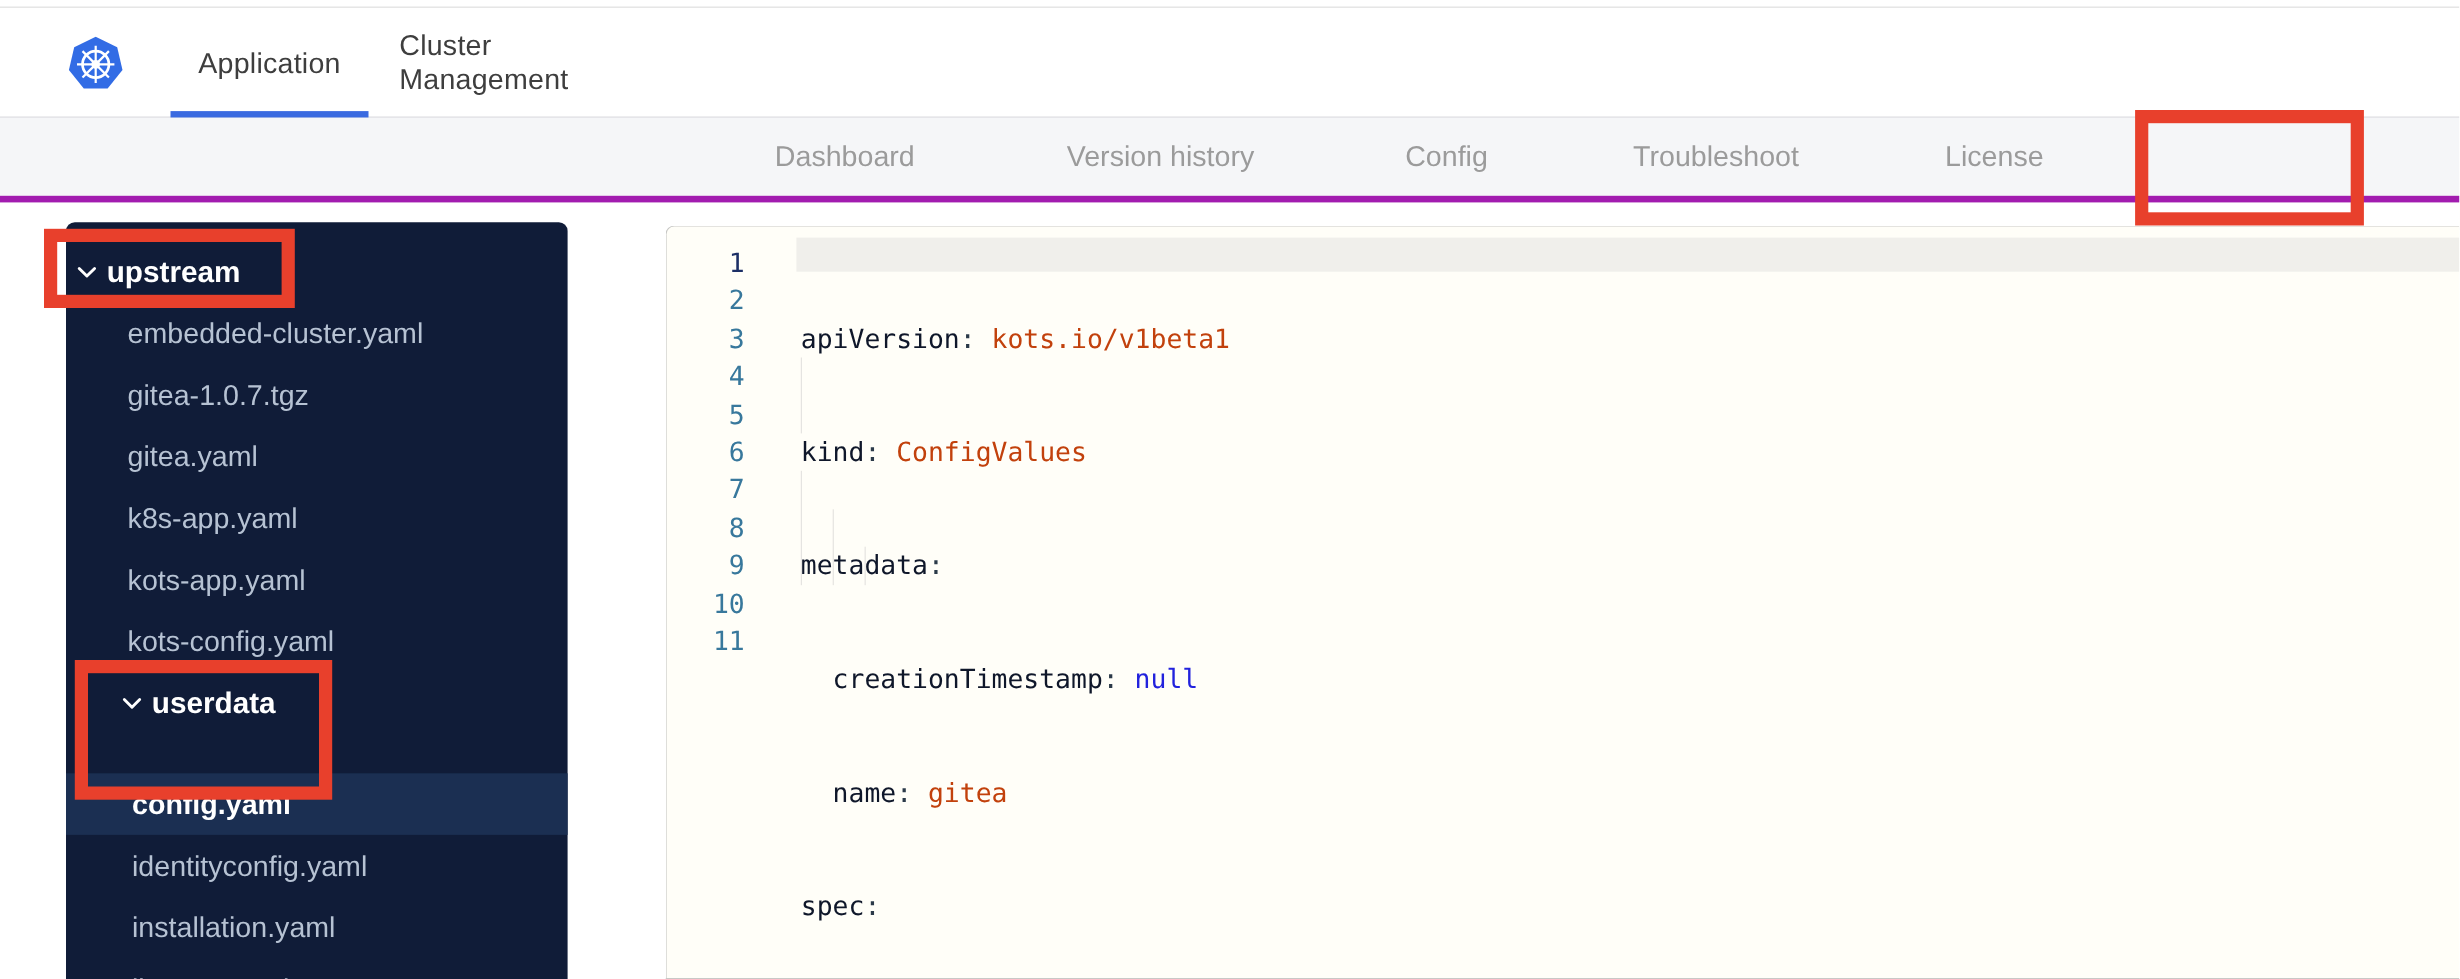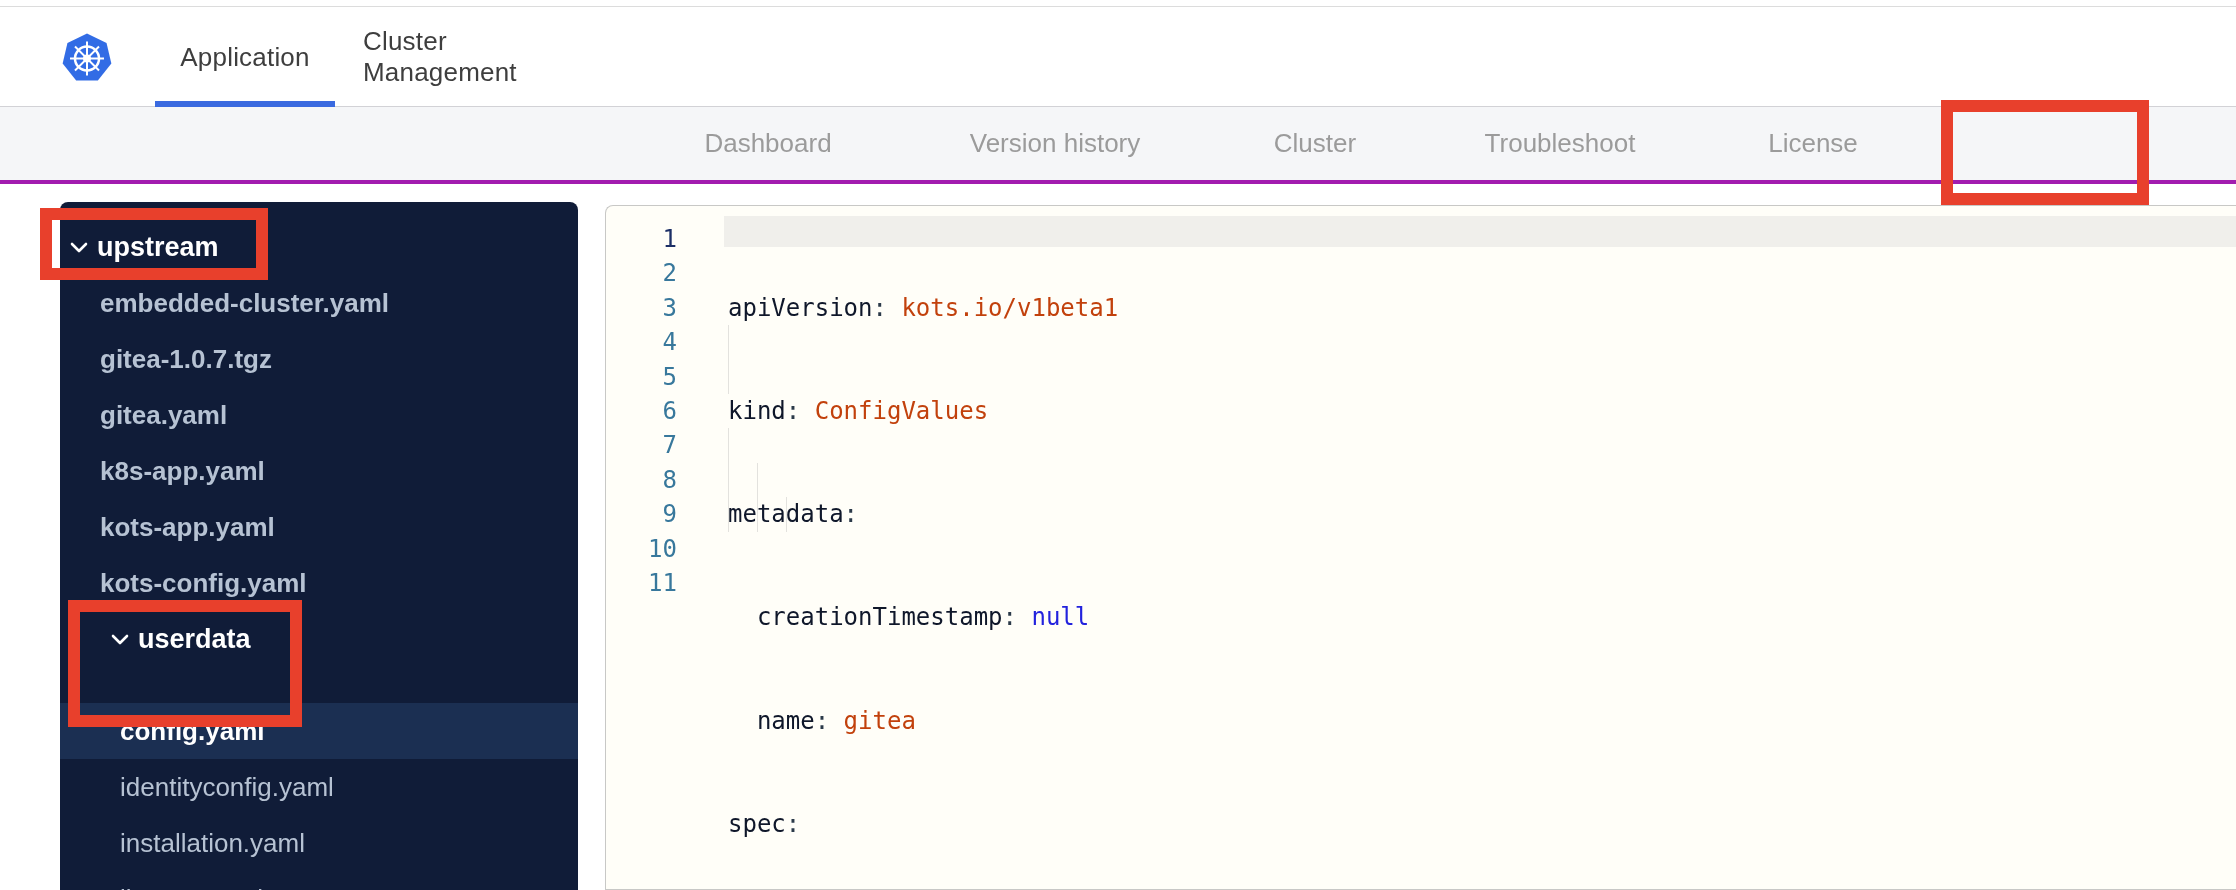--- a/index.html
+++ b/index.html
@@ -13,36 +13,36 @@
   
   .header { position:absolute; left:0; top:8px; width:100%; height:99px; background:#fff; border-bottom:1px solid #d2d2d6; }
   .logo { position:absolute; left:62px; top:25px; width:50px; height:50px; }
   .htab { position:absolute; top:0; height:100%; display:flex; align-items:center; justify-content:center;
           font-size:26px; color:#3e3e3e; letter-spacing:0.2px; cursor:pointer; }
   .htab-application { left:155px; width:180px; }
   .htab-cluster { left:363px; width:234px; }
   .htab.active::after { content:""; position:absolute; left:0; bottom:-1px; width:100%; height:6px; background:#3a6ae0; }
 
   
-  .subnav { position:absolute; left:0; top:107px; width:100%; height:77px; background:#f5f6f8; border-bottom:4px solid #a21caf; }
+  .subnav { position:absolute; left:0; top:107px; width:100%; height:77px; background:#f5f6f8; border-bottom:6px solid #a21caf; }
   .stab { position:absolute; top:0; height:100%; transform:translateX(-50%); display:flex; align-items:center;
           font-size:26px; color:#9b9b9b; white-space:nowrap; cursor:pointer; }
   .stab.active { color:#565656; }
   .stab.active::after { content:""; position:absolute; left:50%; transform:translateX(-50%); bottom:1px; width:160px; height:6px; background:#3b6ce0; }
 
   
-  .sidebar { position:absolute; left:60px; top:202px; width:518px; height:688px; background:#101c38;
+  .sidebar { position:absolute; left:60px; top:202px; width:456px; height:688px; background:#101c38;
              border-radius:8px 8px 0 0; padding-top:17px; }
   .row { height:56px; display:flex; align-items:center; cursor:pointer; }
   .row .chev { display:flex; align-items:center; margin-right:9px; }
   .row.folder { font-weight:bold; color:#ffffff; font-size:27px; }
   .row.file { color:#b6c2d3; font-size:26px; }
   .row.selected { background:#1b2f52; color:#ffffff; font-weight:bold;margin-top:36px; }
   .pl-f0 { padding-left:68px; }           
-  .pl-0  { padding-left:40px;font-weight:bold; }           
+  .pl-0  { padding-left:56px; }           
   .pl-f1 { padding-left:91px; }           
   .pl-1  { padding-left:60px; }           
   .row.folder.pl-f0 { padding-left:10px; }
   .row.folder.pl-f1 { padding-left:51px; }
 
   
   .editor { position:absolute; left:605px; top:205px; width:1631px; height:685px; background:#fffef8;
             border:1px solid #c8c8c6; border-right:none; border-radius:8px 0 0 0; overflow:hidden; }
   .active-line { position:absolute; left:118px; right:0; top:10px; height:31px; background:#f0efeb; }
   .guide { position:absolute; width:1px; background:#e3e2de; }
@@ -96,21 +96,21 @@
   </header>
 
   <nav class="subnav">
     <div class="stab" style="left:768px">
         <span>Dashboard</span>
       </div>
     <div class="stab" style="left:1055px">
         <span>Version history</span>
       </div>
     <div class="stab" style="left:1315px">
-        <span>Cluster</span>
+        <span>Config</span>
       </div>
     <div class="stab" style="left:1560px">
         <span>Troubleshoot</span>
       </div>
     <div class="stab" style="left:1813px">
         <span>License</span>
       </div>
   </nav>
 
   <aside class="sidebar">

